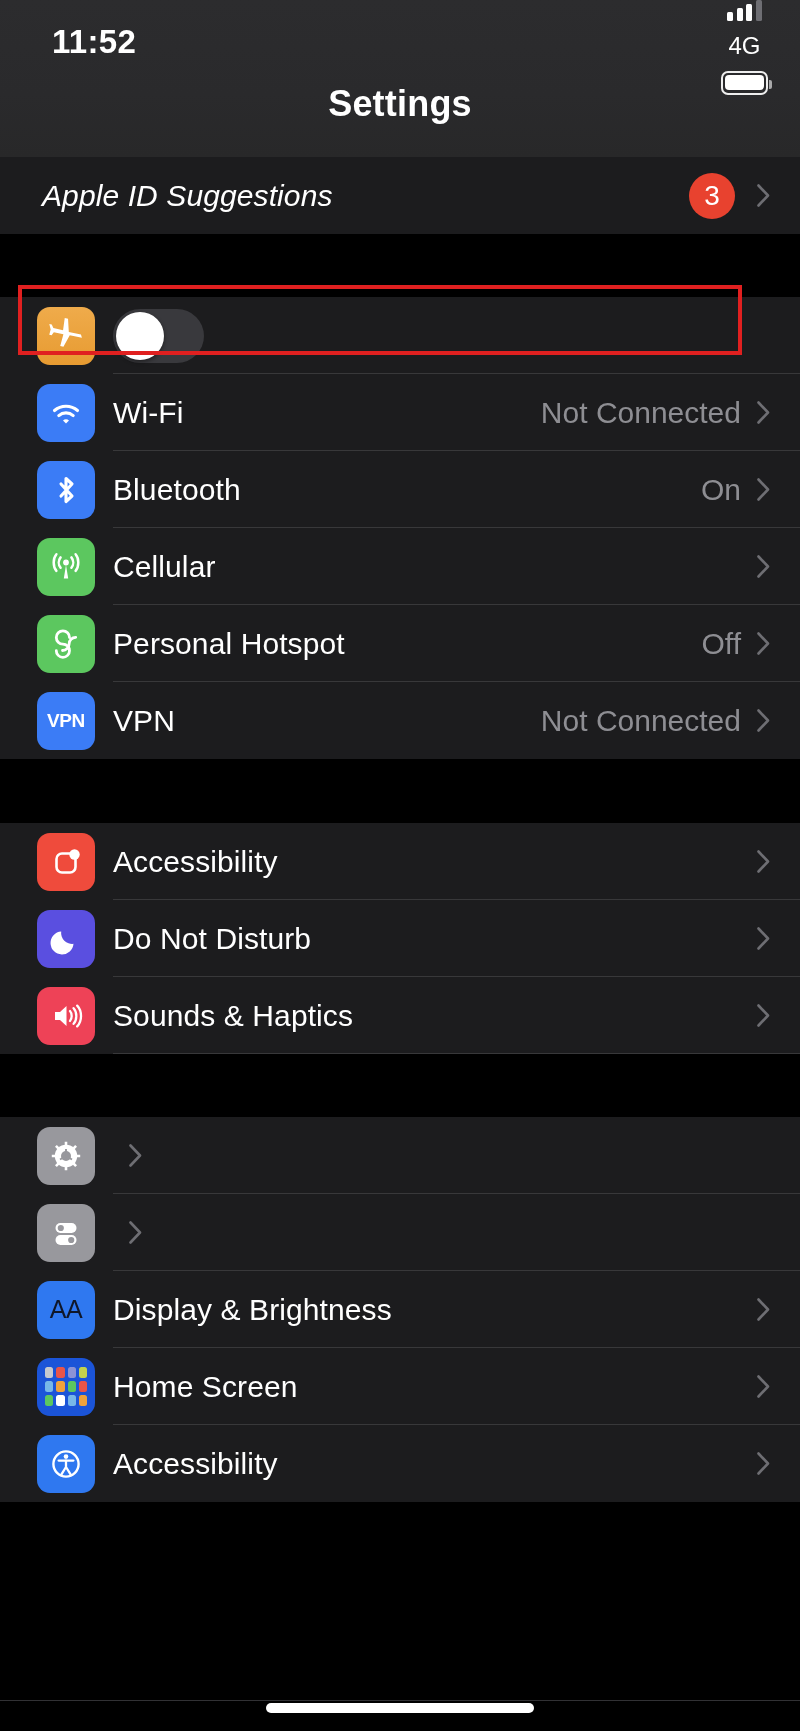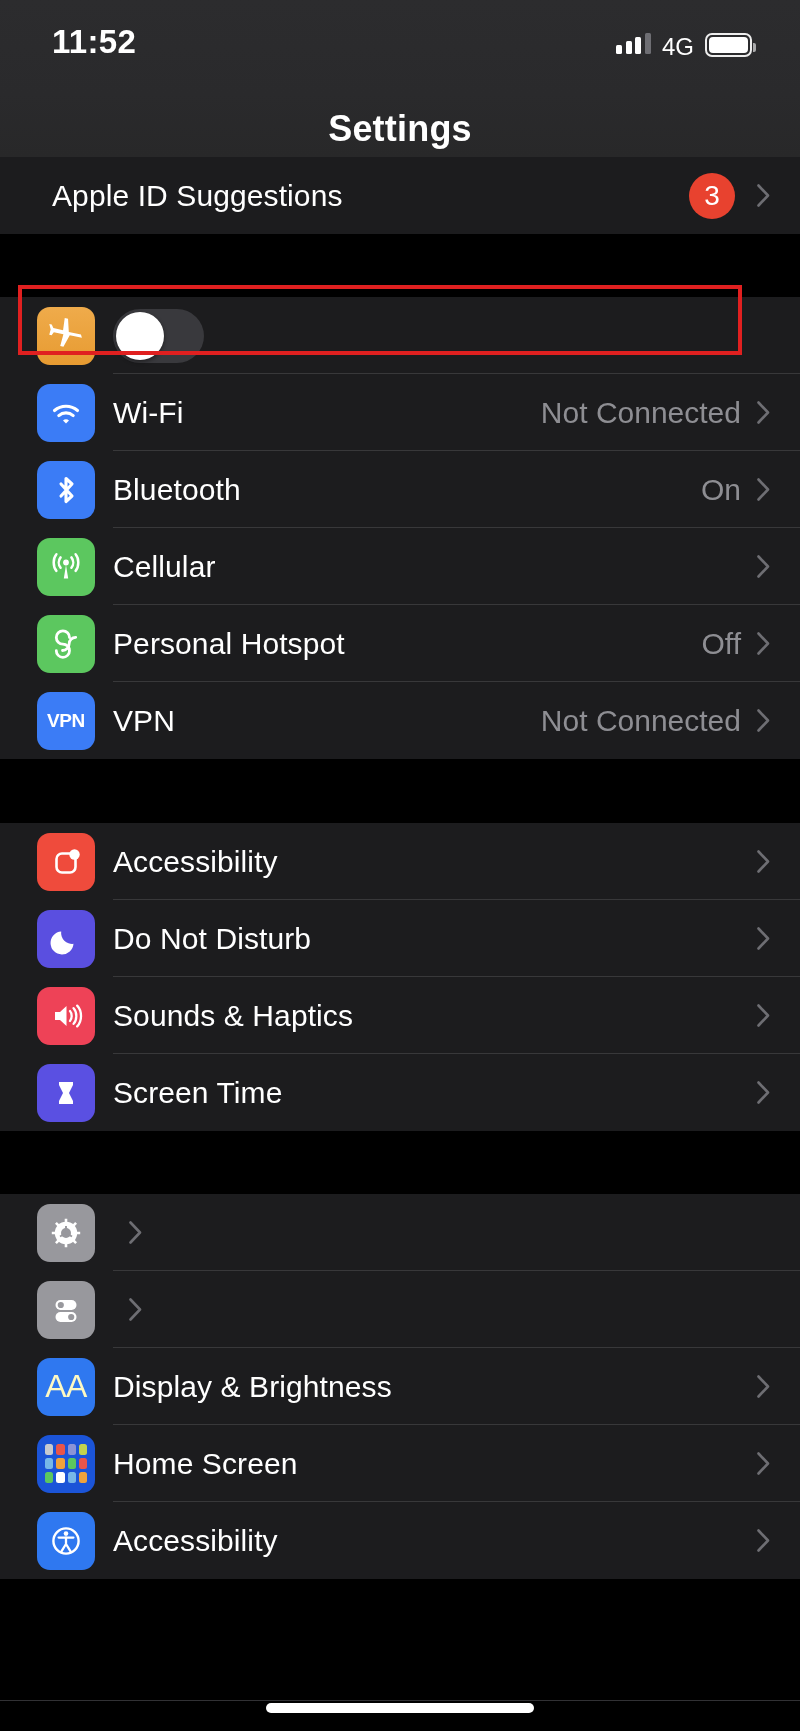--- a/index.html
+++ b/index.html
@@ -22,33 +22,35 @@
     height:157px;
     background:linear-gradient(180deg,#2c2c2e 0%, #2a2a2c 60%, #282829 100%);
     width:100%;
   }
   .statusbar {
     position:relative;
     height:78px;
     display:flex;
     align-items:center;
     justify-content:space-between;
-    padding:0 48px 0 52px;
+    padding:0 32px 0 52px;
   }
   .status-time {
     font-size:33px;
     font-weight:bold;
     color:#fff;
     letter-spacing:0.3px;
     margin-top:6px;
   }
   .status-right {
     display:flex;
+    align-items:center;
     gap:11px;
     margin-top:16px;
+    flex-direction:column;
   }
   .signal-bars { display:flex; align-items:flex-end; gap:3.5px; height:21px; }
   .signal-bars i { display:block; width:6px; background:#fff; border-radius:1.5px; }
   .signal-bars i.b1 { height:9px; }
   .signal-bars i.b2 { height:13px; }
   .signal-bars i.b3 { height:17px; }
   .signal-bars i.b4 { height:21px; background:#6e6e73; }
   .net-label { font-size:24px; color:#fff; font-weight:500; letter-spacing:0px; }
   .battery {
     position:relative;
@@ -66,21 +68,21 @@
     border-radius:0 2px 2px 0;
   }
   .battery .fill {
     width:100%; height:100%;
     background:#fff;
     border-radius:4px;
   }
   .nav-title {
     position:absolute;
     left:0; right:0;
-    top:108px;
+    top:83px;
     text-align:center;
     font-size:36px;
     font-weight:bold;
     color:#fff;
     letter-spacing:0.2px;
   }
 
   
   .group { background:#1c1c1e; }
   .gap { background:#000; }
@@ -117,21 +119,21 @@
   }
   .icon svg { display:block; }
 
   .label {
     font-size:30px;
     color:#fff;
     letter-spacing:0.1px;
     flex:1;
     white-space:nowrap;
   }
-  .label.noicon { margin-left:15px; }
+  .label.noicon { margin-left:5px;font-style:italic; }
   .value {
     font-size:30px;
     color:#8e8e93;
     margin-right:16px;
     white-space:nowrap;
   }
   .chev {
     width:13px; height:23px;
     flex:none;
     margin-right:4px;
@@ -202,22 +204,22 @@
   }
 
   
   .vpn-text {
     color:#fff;
     font-size:19px;
     font-weight:600;
     letter-spacing:-0.4px;
   }
   .aa-text {
-    color:#fef9c3;
-    font-size:32px;
+    color:#0f172a;
+    font-size:25px;
     font-weight:500;
     letter-spacing:-0.5px;
   }
   .hs-grid {
     width:100%; height:100%;
     display:grid;
     grid-template-columns:repeat(4,1fr);
     grid-template-rows:repeat(3,1fr);
     gap:3px;
     padding:9px 8px;
@@ -411,34 +413,20 @@
       <div class="label">Sounds &amp; Haptics</div>
       <div class="value"></div>
       <div class="chev">
         <svg viewBox="0 0 13 23" width="13" height="23">
             <path d="M1.5 1.5 L11 11.5 L1.5 21.5" fill="none" stroke="#6e6e73" stroke-width="2.6" stroke-linecap="round" stroke-linejoin="round"></path>
           </svg>
       </div>
       <div class="sep"></div>
     </div>
 
-    <div class="row nosep">
-      <div class="icon" style="background:#5a50e2;">
-        <svg viewBox="0 0 36 36" width="36" height="36">
-          <path d="M11 7 L25 7 L25 10 L21 18 L25 26 L25 29 L11 29 L11 26 L15 18 L11 10 Z" fill="#fff"></path>
-        </svg>
-      </div>
-      <div class="label">Screen Time</div>
-      <div class="value"></div>
-      <div class="chev">
-        <svg viewBox="0 0 13 23" width="13" height="23">
-            <path d="M1.5 1.5 L11 11.5 L1.5 21.5" fill="none" stroke="#6e6e73" stroke-width="2.6" stroke-linecap="round" stroke-linejoin="round"></path>
-          </svg>
-      </div>
-    </div>
   </div>
 
   <div class="gap g3"></div>
 
   <div class="group">
 
     <div class="row">
       <div class="icon" style="background:#98989d;">
         <svg viewBox="0 0 36 36" width="36" height="36">
           <g fill="#fff">

